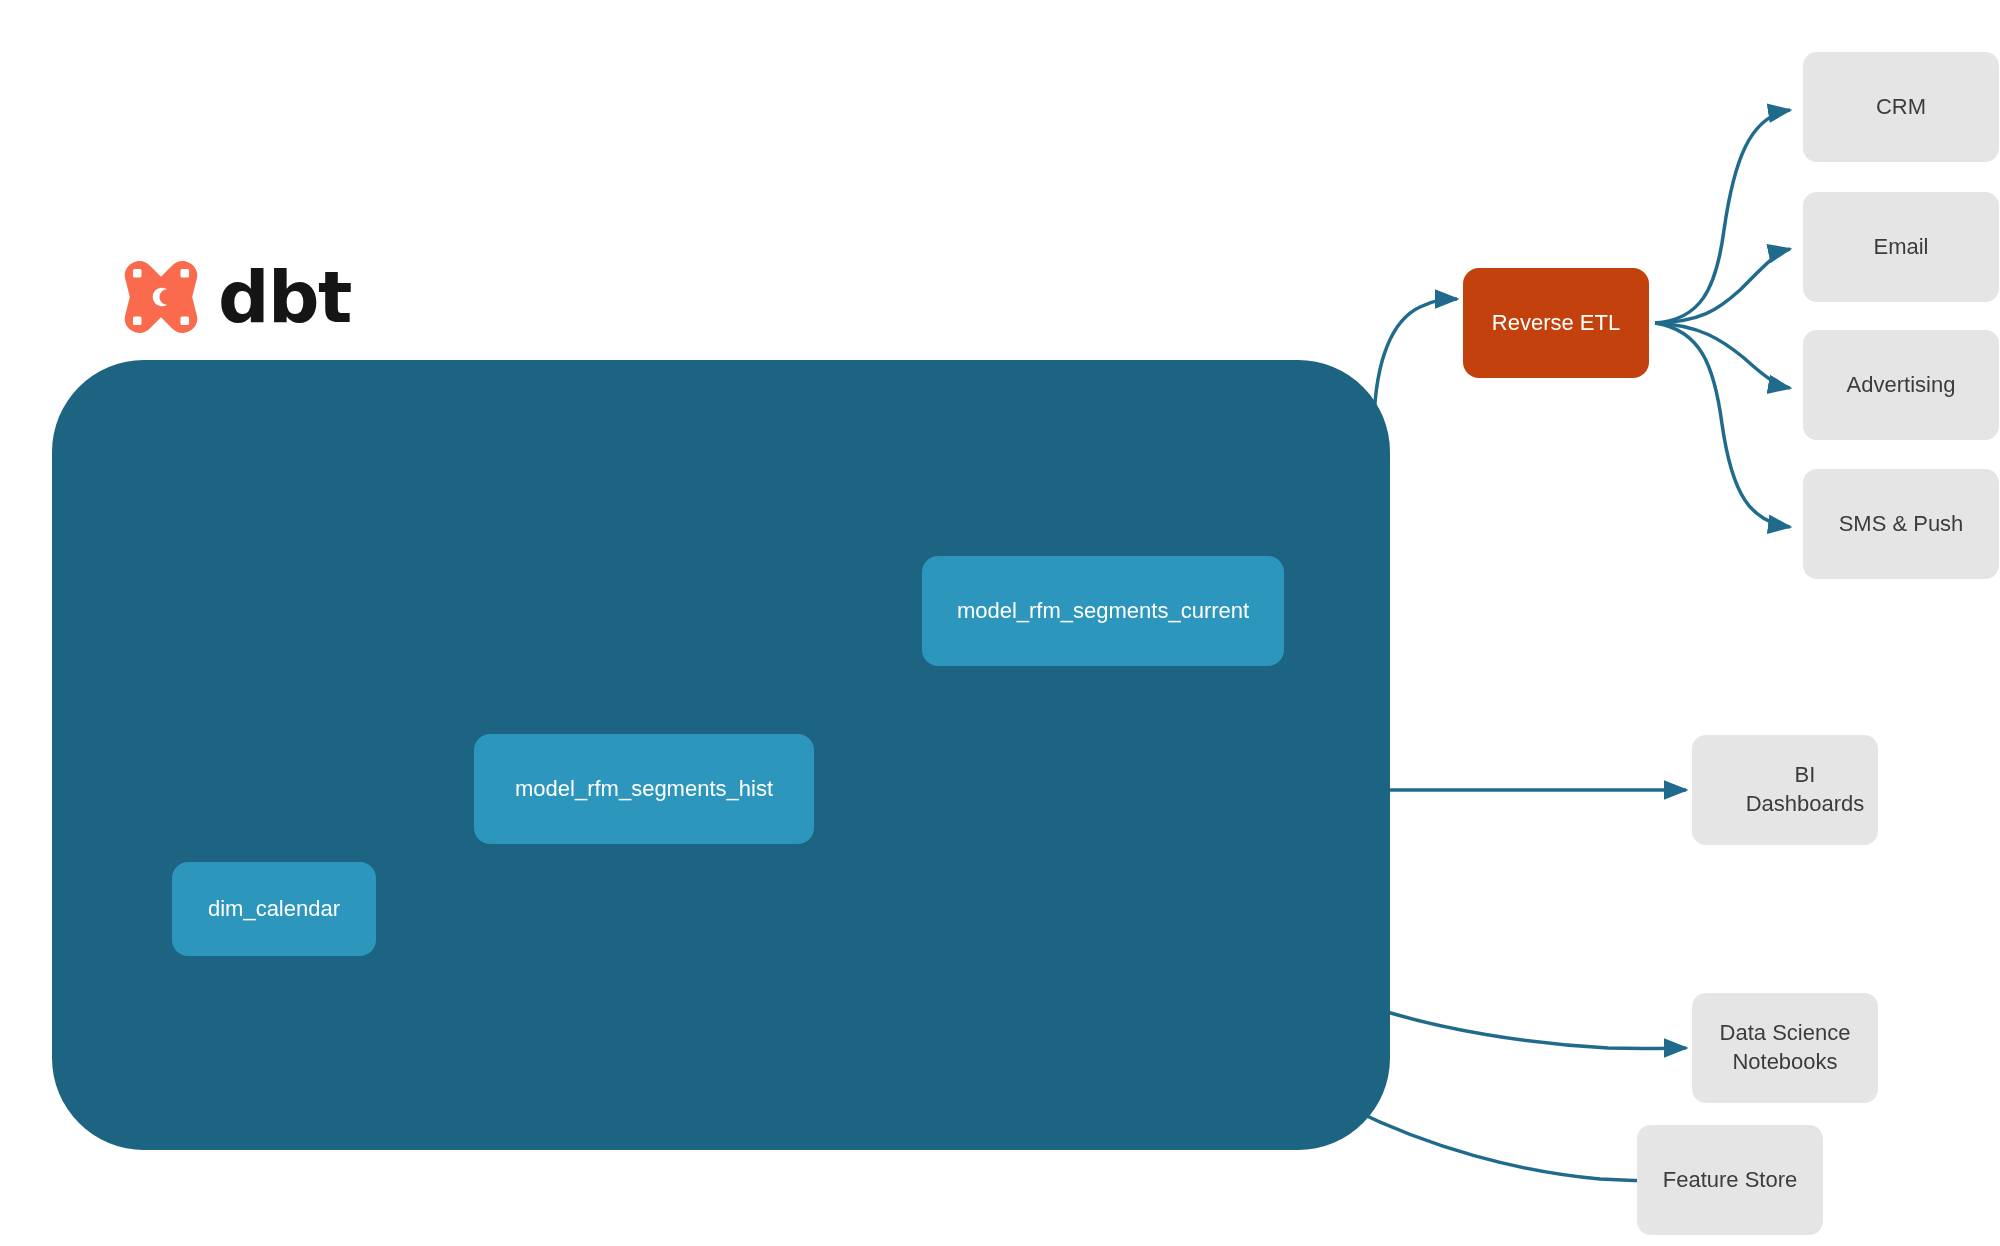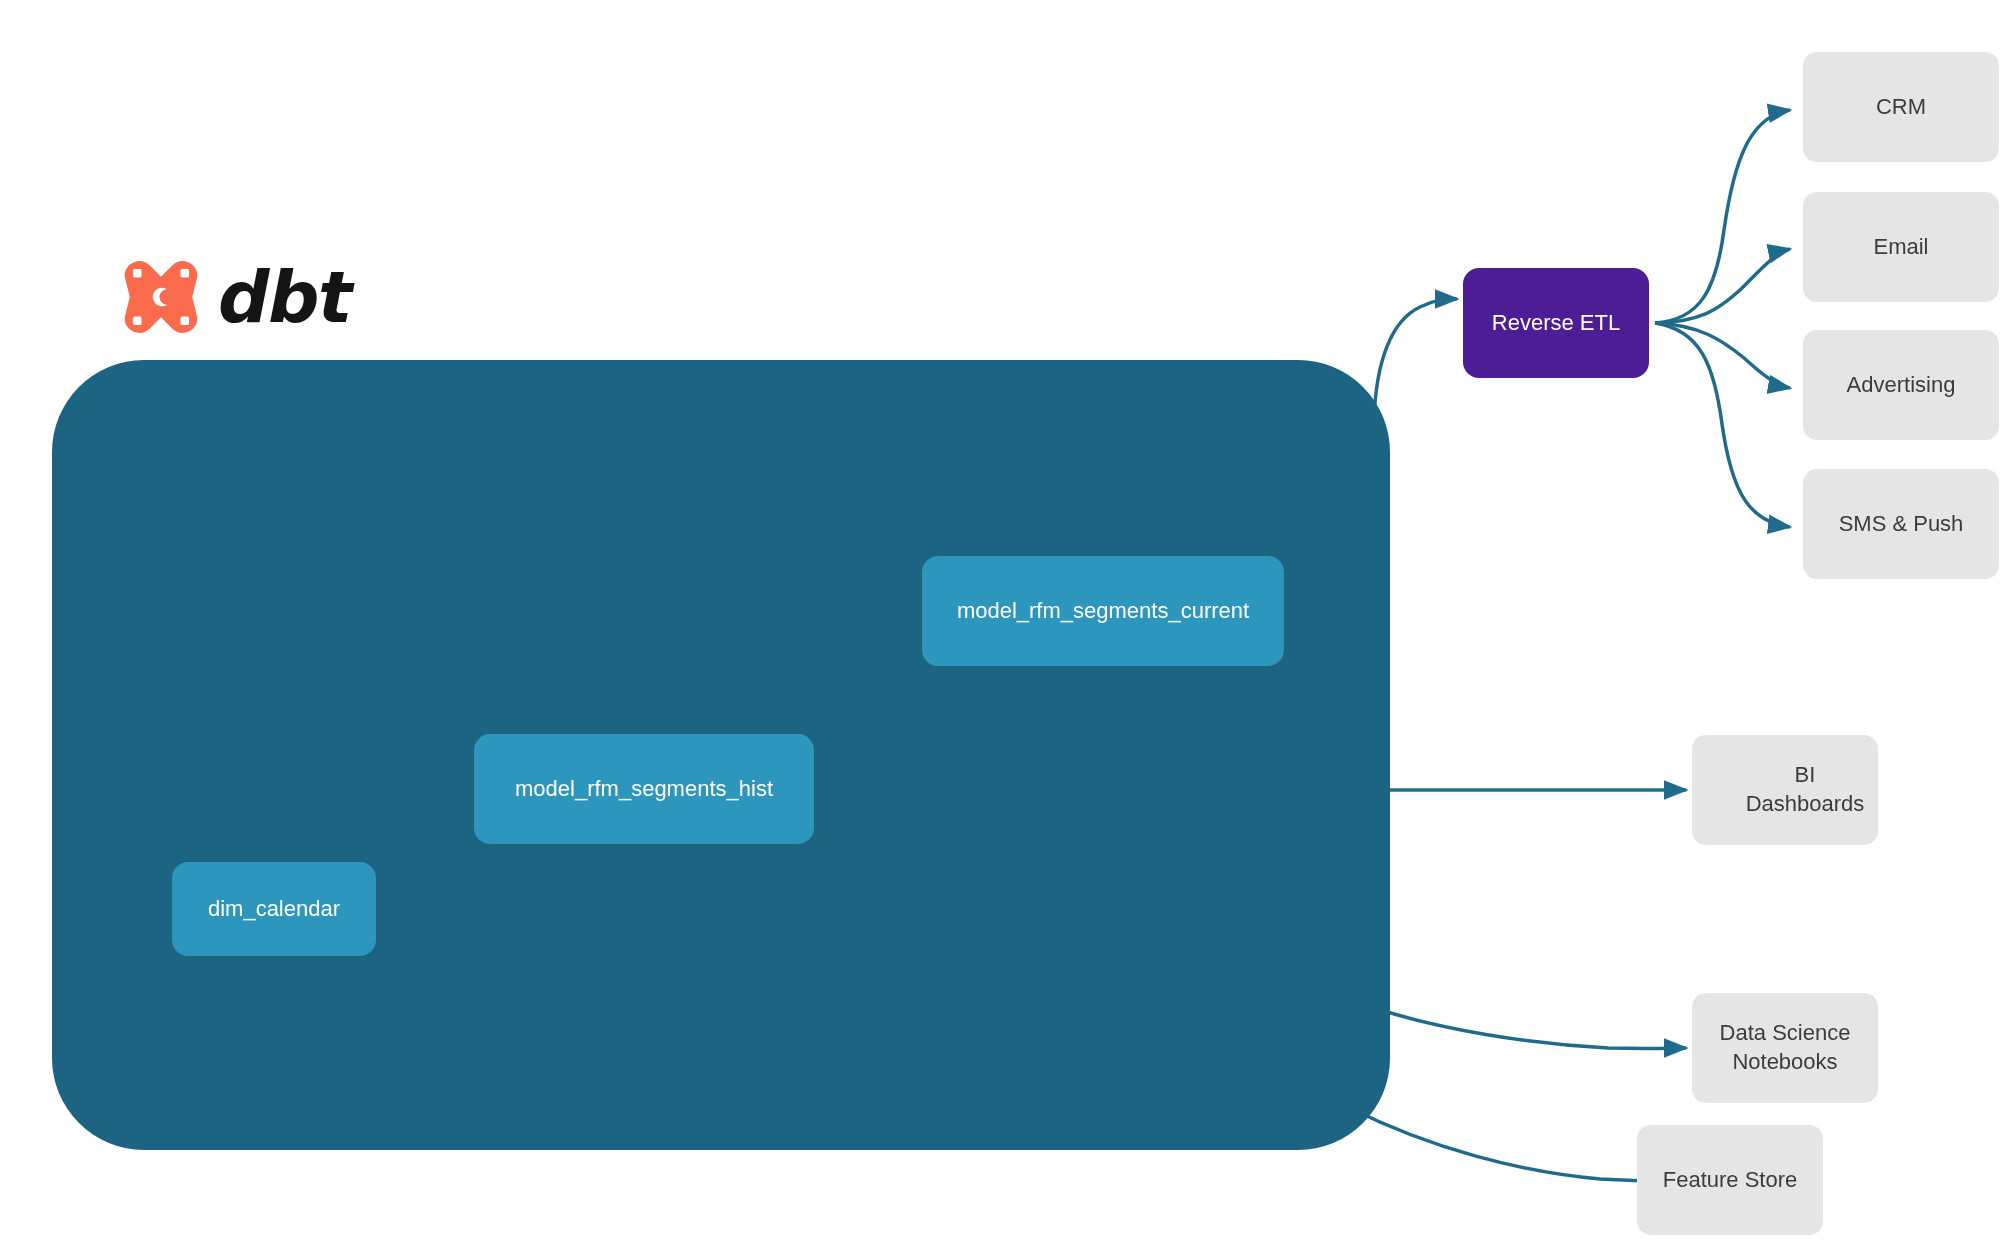--- a/index.html
+++ b/index.html
@@ -32,21 +32,20 @@
   }
 
   
   #brand {
     position: absolute;
     left: 122px;
     top: 258px;
     display: flex;
     align-items: center;
     gap: 18px;
-    font-style: italic;
   }
   #brand-mark {
     width: 78px;
     height: 78px;
     display: block;
   }
   #brand-word {
     font-size: 72px;
     font-weight: bold;
     color: #151515;
@@ -78,21 +77,21 @@
   }
 
   .node-model {
     background: #2D96BC;
     color: #ffffff;
     font-size: 22px;
     border-radius: 16px;
   }
 
   .node-green {
-    background: #4c1d95;
+    background: #c2410c;
     color: #ffffff;
     font-size: 22px;
     border-radius: 16px;
   }
 
   .node-gray {
     background: #E5E5E5;
     color: #3C3C3C;
     font-size: 22px;
     border-radius: 14px;

